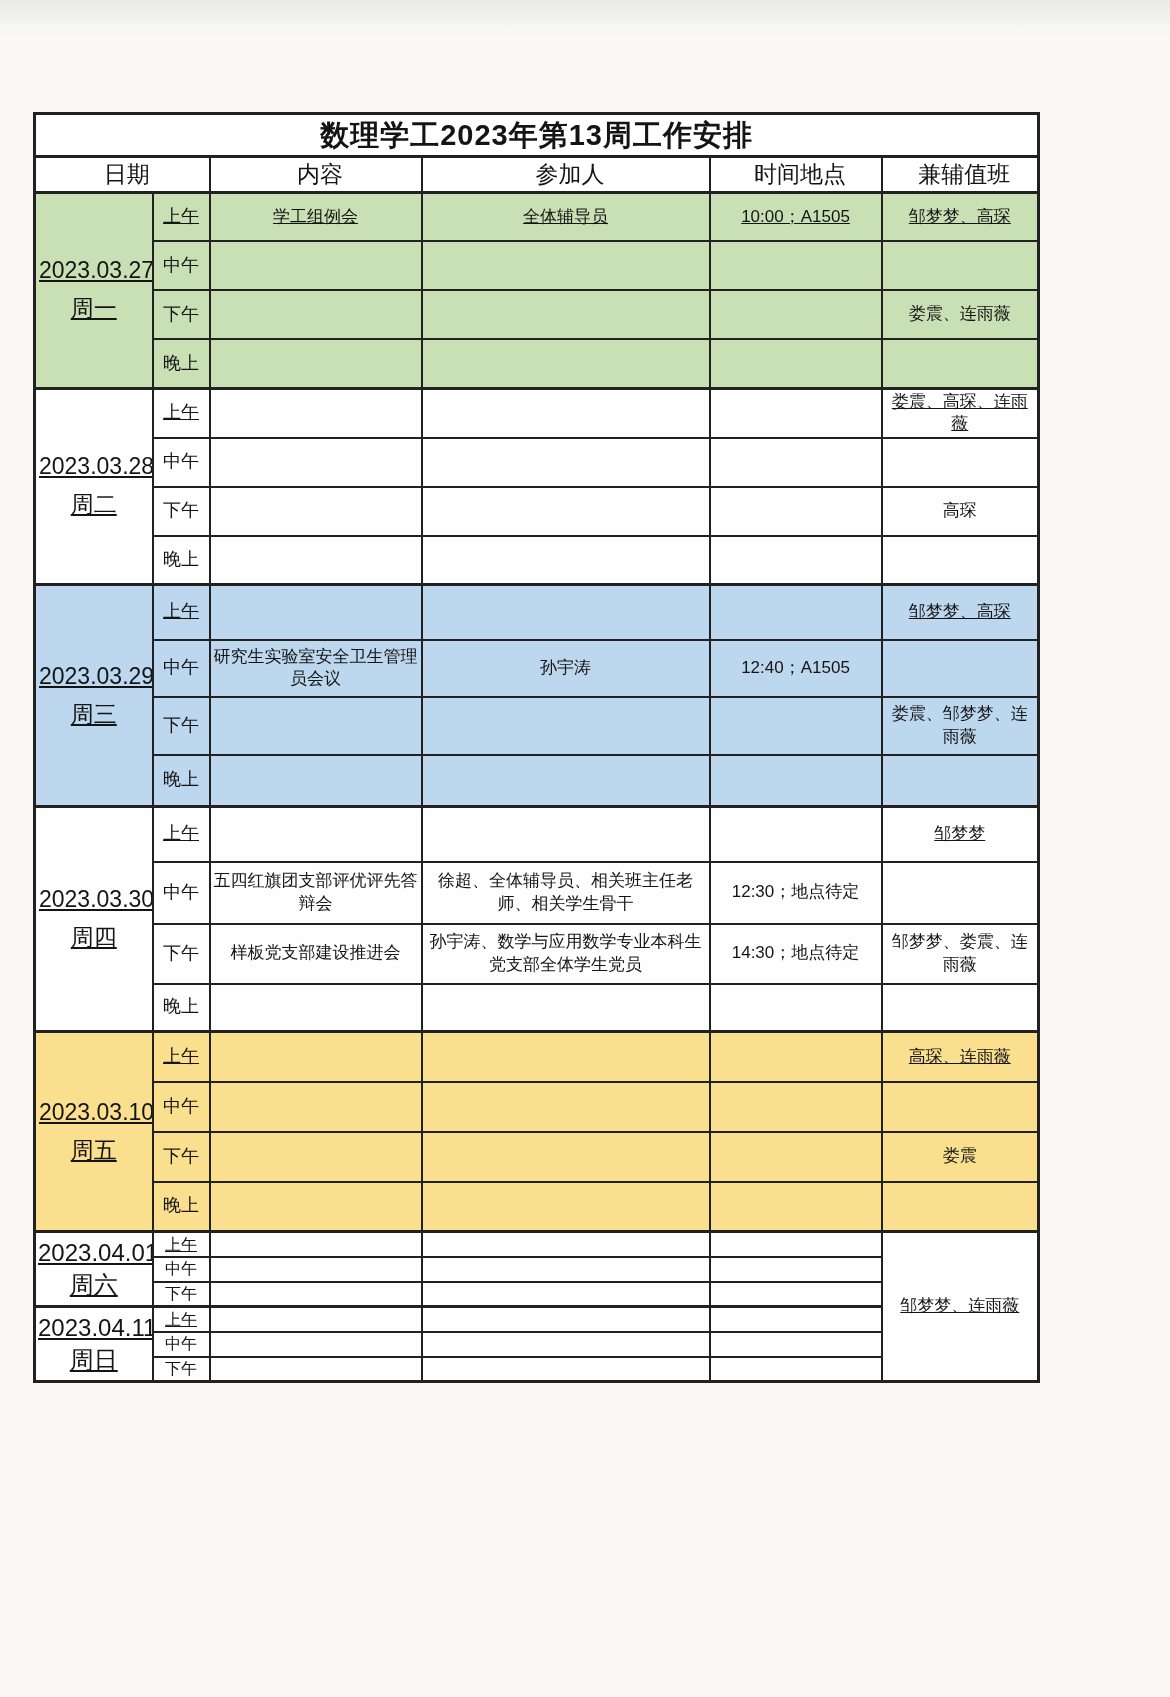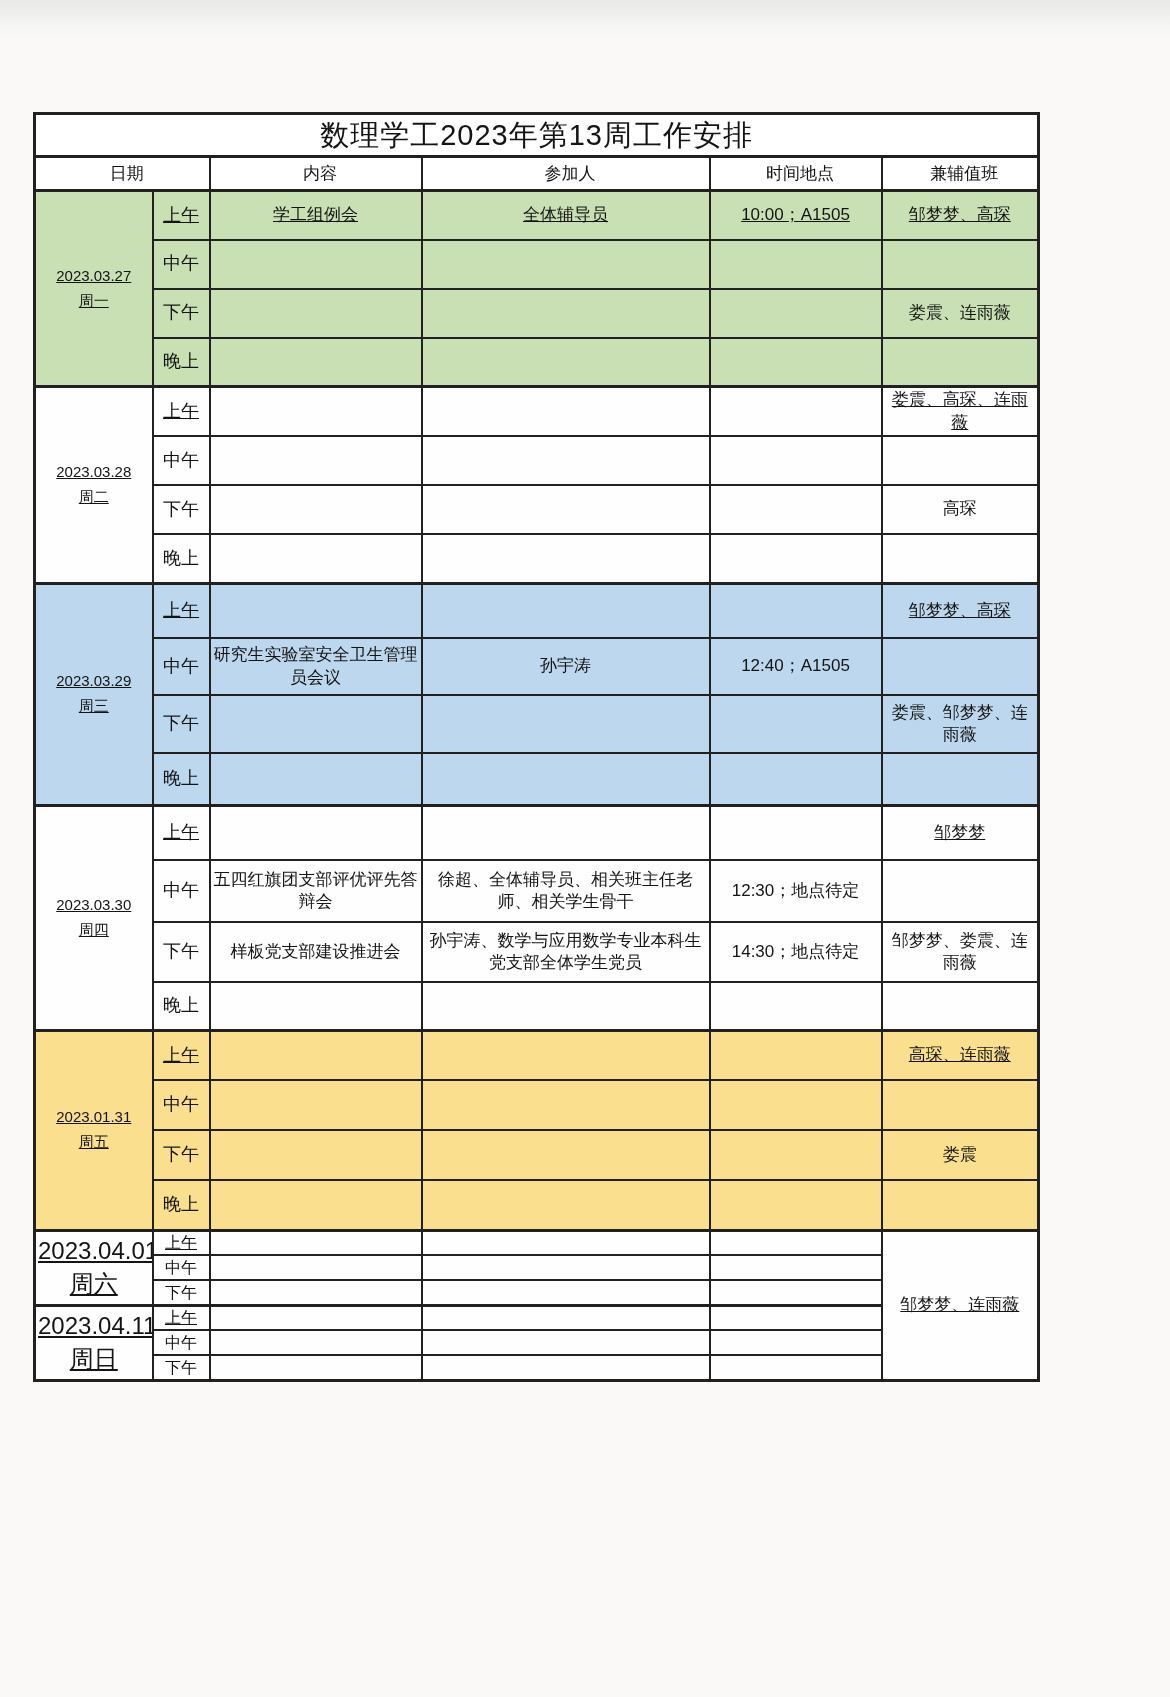--- a/index.html
+++ b/index.html
@@ -28,26 +28,26 @@
   td{
     border:2px solid var(--border,#212121);
     text-align:center; vertical-align:middle;
     font-size:17px; line-height:1.32;
     padding:1px 3px;
     overflow:hidden;
   }
   table.schedule{border:3.5px solid var(--border,#212121);}
   tr.block-start td{border-top-width:3.5px;text-decoration:underline;}
   tr.title-row td{
-    height:40px; font-size:29px; font-weight:normal; letter-spacing:1px;
+    height:40px; font-size:29px; font-weight:bold; letter-spacing:1px;
     border-bottom-width:3px; background:#fff;
   }
-  tr.header-row td{height:34px; font-size:17px; background:#fff;padding-left:12px;}
+  tr.header-row td{height:34px; font-size:23px; background:#fff;padding-left:12px;}
   tr.header-row td.bold{font-weight:normal;}
-  .date-cell{font-size:15px; line-height:1.65; background:inherit;}
+  .date-cell{font-size:23px; line-height:1.65; background:inherit;}
   .slot{font-size:18px;}
   .small-slot{font-size:16px;}
   .small-date{font-size:24px; line-height:1.35;}
   
   tr.day-green td{background:var(--green,#c8e0b4);}
   tr.day-blue  td{background:var(--blue,#bdd7ee);}
   tr.day-yellow td{background:var(--yellow,#fadf8e);}
   tr.day-white td{background:var(--white,#fefefe);}
   
   tr.h49 td{height:49px;} tr.h55 td{height:55px;} tr.h57 td{height:57px;}
@@ -210,21 +210,21 @@
   <tr class="day-white h48">
     <td class="slot">晚上</td>
     <td></td>
     <td></td>
     <td></td>
     <td></td>
   </tr>
 
   <tr class="day-yellow block-start h50">
     <td rowspan="4" class="date-cell">
-      <div>2023.01.31</div>
+      <div>2023.03.10</div>
       <div>周五</div>
     </td>
     <td class="slot">上午</td>
     <td></td>
     <td></td>
     <td></td>
     <td>高琛、连雨薇</td>
   </tr>
   <tr class="day-yellow h50">
     <td class="slot">中午</td>

